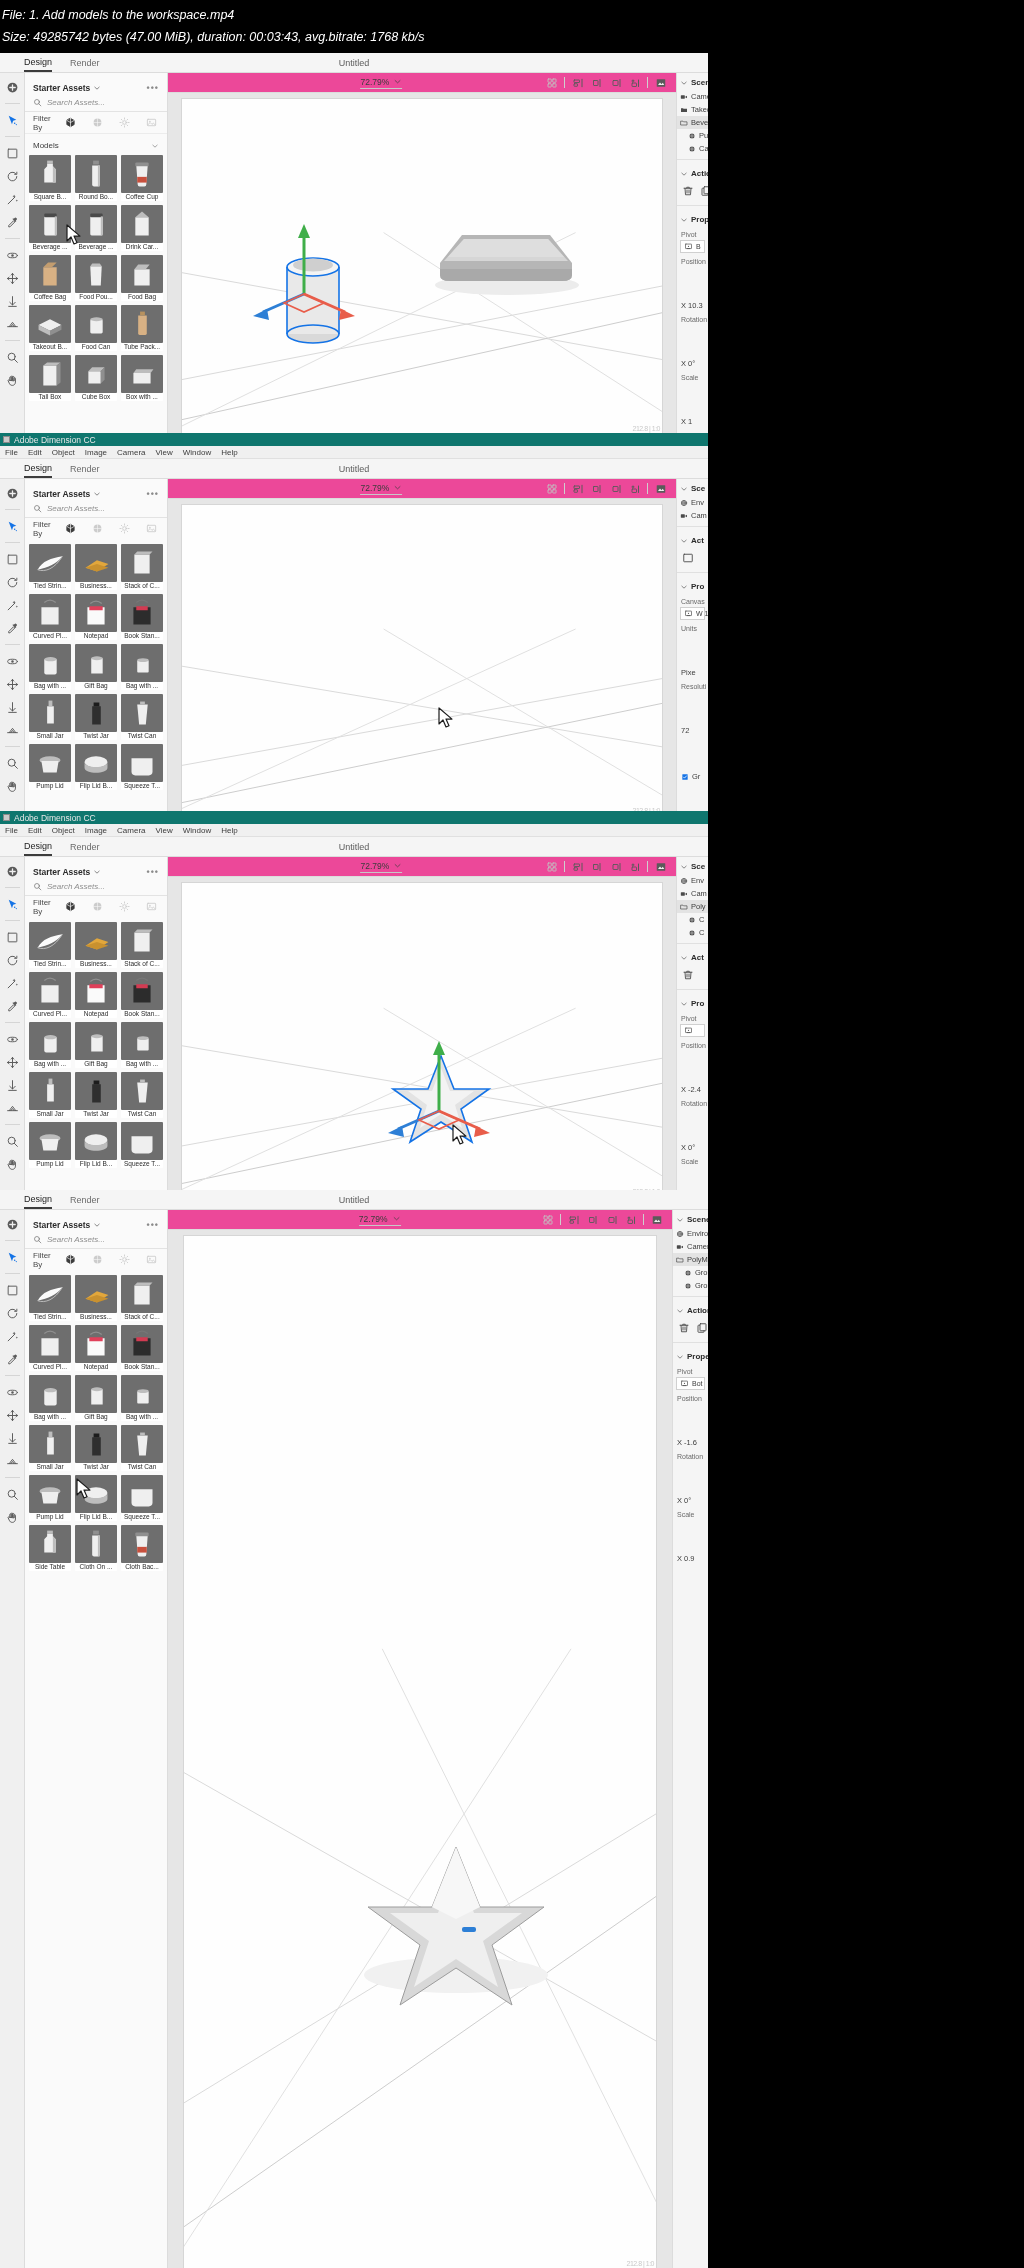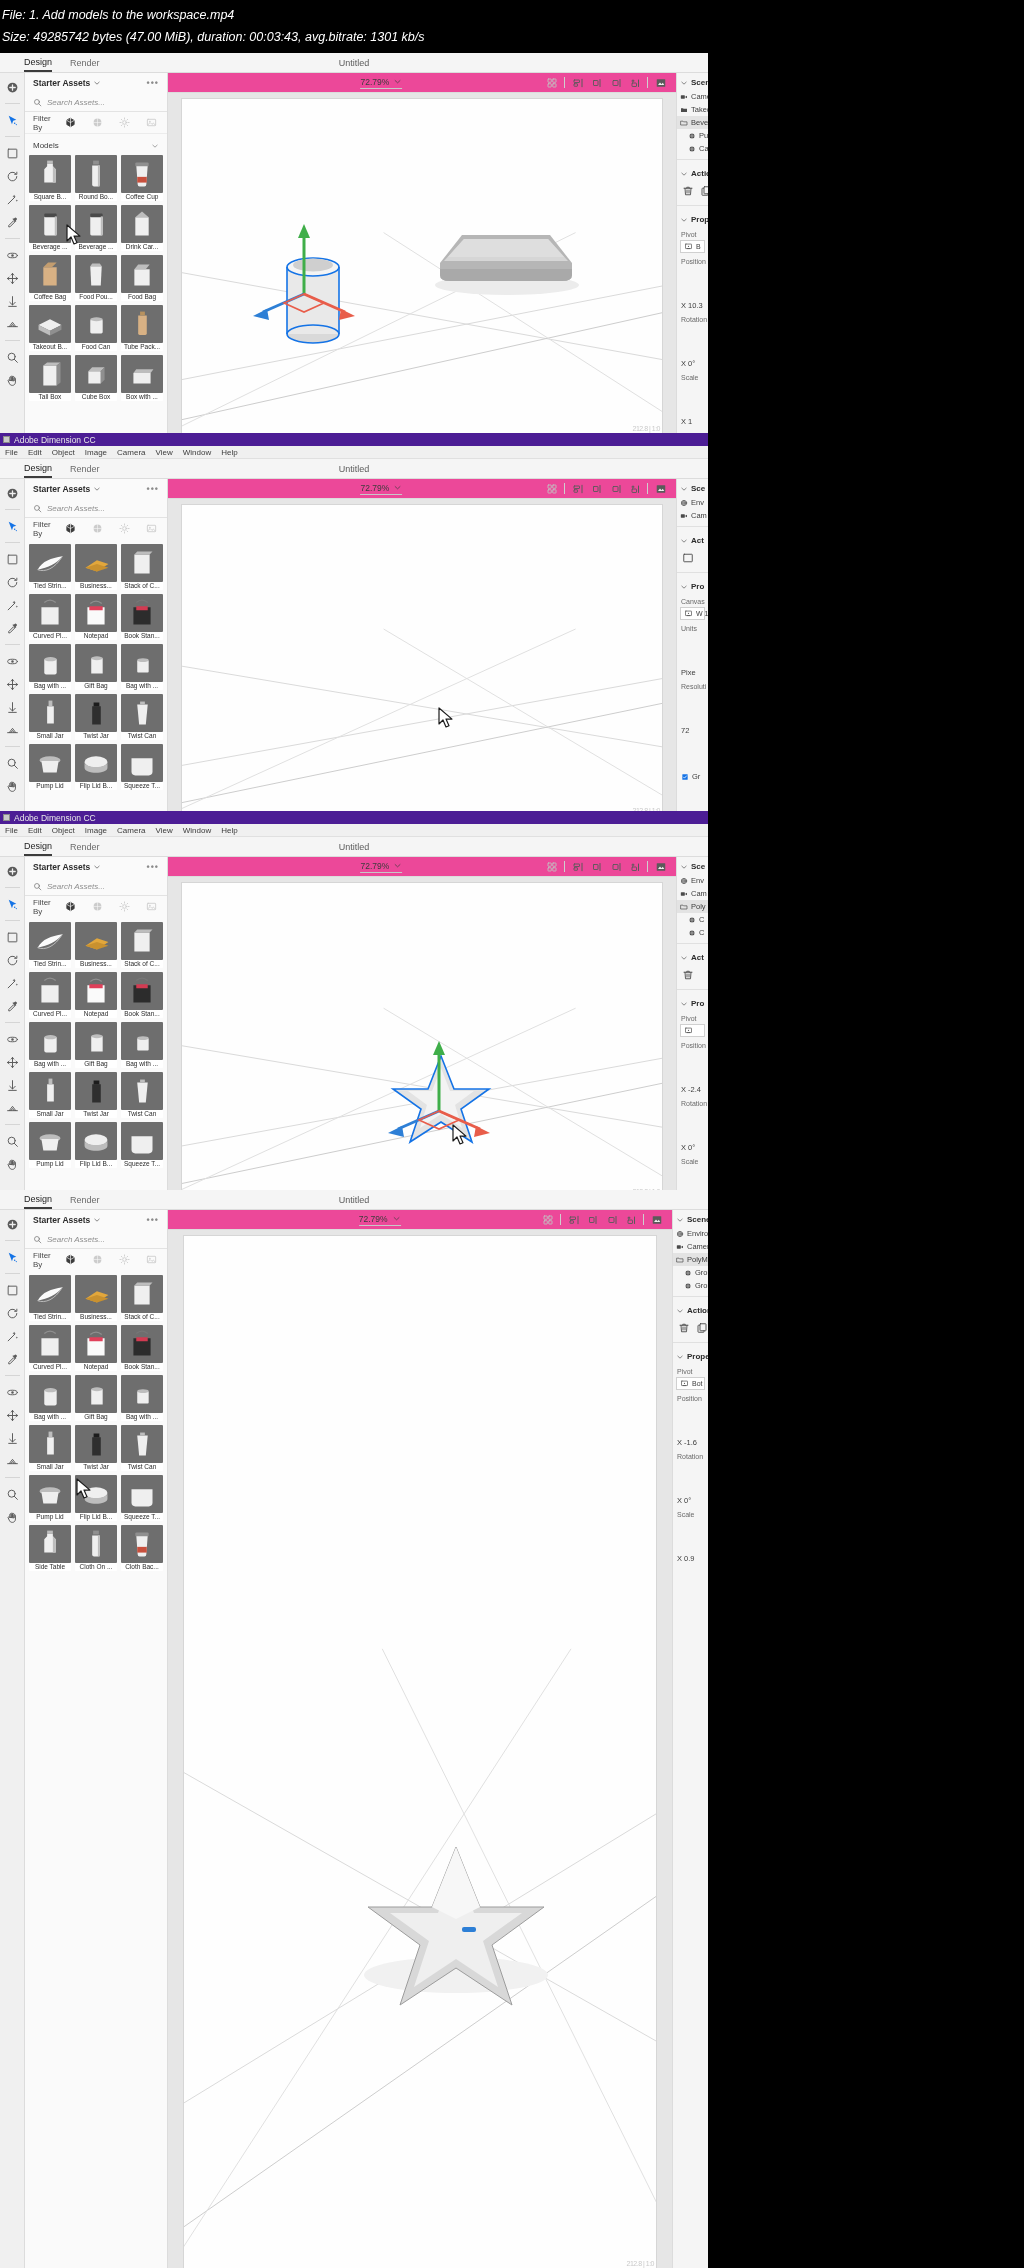--- a/index.html
+++ b/index.html
@@ -16,21 +16,21 @@
     font-family:"Liberation Sans", sans-serif;
     font-size:12.5px; line-height:13.4px; padding-left:2px; padding-top:0px;
     white-space:nowrap; letter-spacing:0px;
   }
   .meta div { height:13.4px;margin-top:9px; }
 
   
   .panel { position:absolute; left:0; width:708px; background:#f0f0f0; overflow:hidden; }
 
   .titlebar {
-    height:13px; background:#4c1d95; color:#e8e8e8; font-size:8.5px;
+    height:13px; background:#0f766e; color:#e8e8e8; font-size:8.5px;
     display:flex; align-items:center; gap:4px; padding-left:3px;
   }
   .titlebar .logo {
     width:7px; height:7px; background:#c9c9c9; display:inline-block; flex:none;
     border:1px solid #8a8a8a;
   }
   .menubar {
     height:13px; background:#f0f0f0; display:flex; align-items:center;
     font-size:8px; color:#3c3c3c; padding-left:5px; gap:10px;
     border-bottom:1px solid #e0e0e0;
@@ -54,21 +54,21 @@
           display:flex; flex-direction:column; align-items:center; padding-top:6px; gap:7px; flex:none; }
   .rail .ti { width:16px; height:16px; position:relative; color:#5a5a5a; display:flex;
               align-items:center; justify-content:center; font-size:11px; }
   .rail .ti svg { display:block; }
   .rail .sep { width:15px; height:1px; background:#d5d5d5; margin:1px 0; }
   .rail .ti.active { color:#1473e6; }
 
   
   .assets { width:143px; background:#fafafa; border-right:1px solid #dcdcdc; flex:none;
             display:flex; flex-direction:column; overflow:hidden; }
-  .assets-head { height:20px; display:flex; align-items:center; justify-content:space-between;
+  .assets-head { height:20px; display:flex; align-items:flex-end; justify-content:space-between;
                  padding:0 8px; font-size:8.5px; font-weight:bold; color:#2b2b2b; }
   .assets-head .dots { letter-spacing:1px; color:#8a8a8a; font-size:9px; }
   .search { height:19px; display:flex; align-items:center; gap:5px; padding:0 8px;
             border-bottom:1px solid #e3e3e3; color:#8e8e8e; font-size:8px; font-style:italic; }
   .filter { height:21px; display:flex; align-items:center; padding:0 8px; font-size:8px; color:#4a4a4a; gap:12px; }
   .filter .lbl { flex:1; }
   .filter .fic { width:15px; height:15px; display:flex; align-items:center; justify-content:center; color:#5a5a5a; }
   .filter .fic.dim { color:#bdbdbd; }
   .cat { height:17px; display:flex; align-items:flex-end; justify-content:space-between;
          padding:0 8px; font-size:8px; color:#3c3c3c; border-top:1px solid #ececec; }
@@ -115,21 +115,21 @@
   .gizmo { position:absolute; }
 
   .cursor { position:absolute; width:0; height:0; z-index:60; }
   .cursor svg { position:absolute; left:0; top:0; }
 </style>
 </head>
 <body>
 
 <div class="meta">
   <div>File: 1. Add models to the workspace.mp4</div>
-  <div>Size: 49285742 bytes (47.00 MiB), duration: 00:03:43, avg.bitrate: 1301 kb/s</div>
+  <div>Size: 49285742 bytes (47.00 MiB), duration: 00:03:43, avg.bitrate: 1768 kb/s</div>
 </div>
 
 <div id="panels-root">
     <div class="panel" style="top: 53px; height: 380px;">
       <div class="modebar">
         <div class="doctitle">Untitled</div>
         <div class="tabs">
           <div class="tab active">Design</div>
           <div class="tab">Render</div>
         </div>

